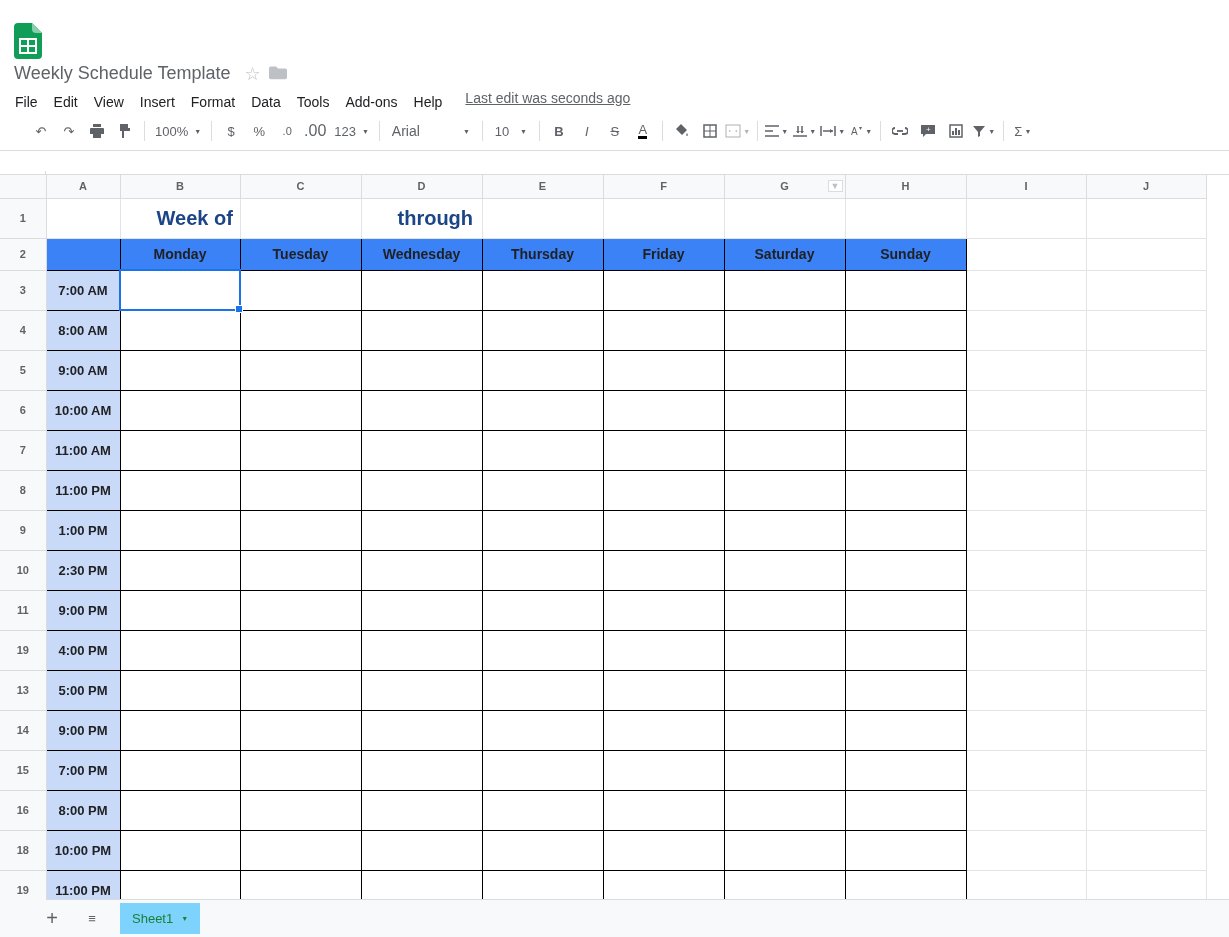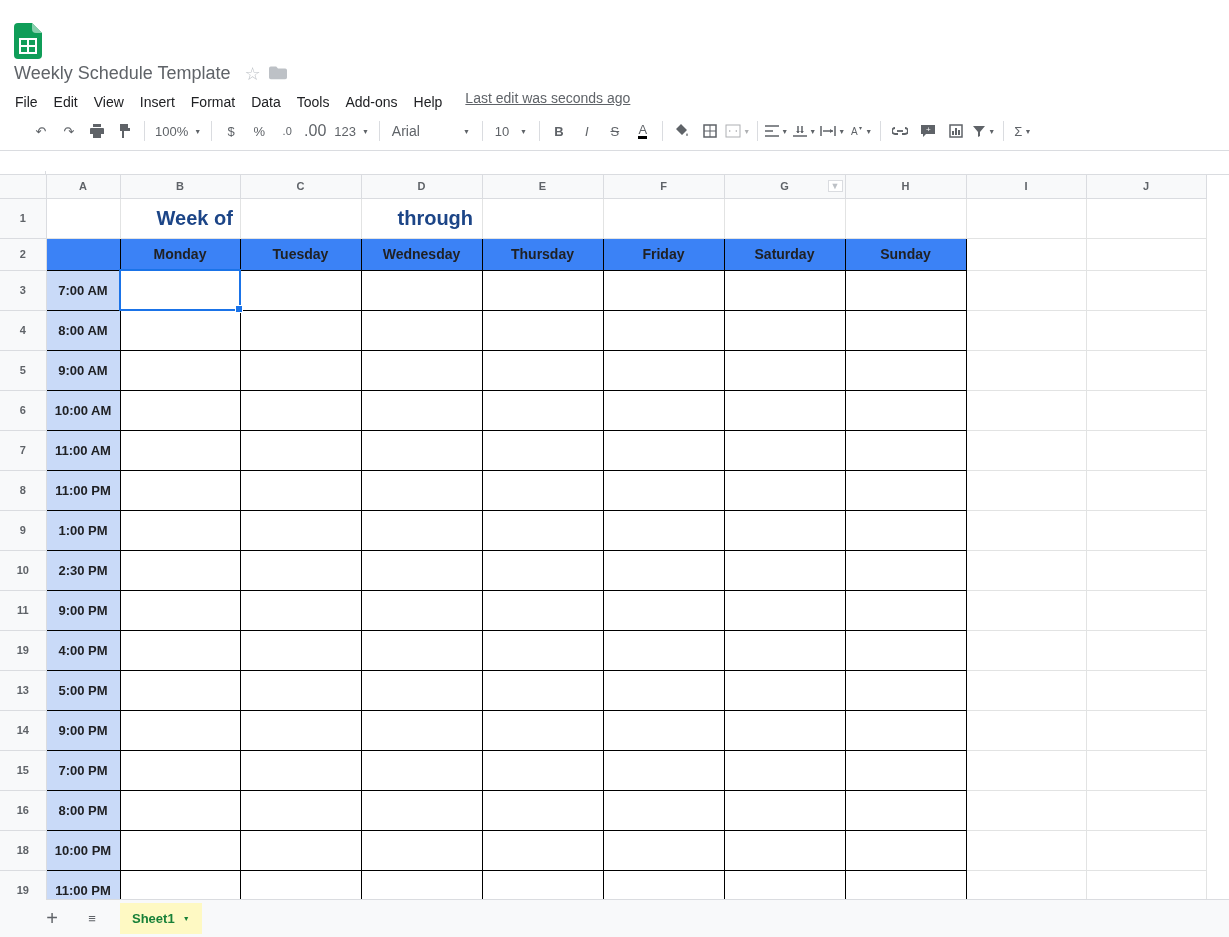--- a/index.html
+++ b/index.html
@@ -42,21 +42,21 @@
   .hdr-cell.first { border-left:1px solid #000; }
   .time-cell { background: #c9daf8; font-weight: bold; text-align: center; border-right:1px solid #000; border-bottom:1px solid #000; border-left:1px solid #000; font-size:13px;}
   .sched-cell { border-right:1px solid #000; border-bottom:1px solid #000; }
   .r2 .cell, .r2 .hdr-cell { height: 32px; }
   .selected-cell { outline: 2px solid #1a73e8; outline-offset: -1px; position:relative;}
   .selected-cell::after { content:''; position:absolute; right:-3px; bottom:-3px; width:6px; height:6px; background:#1a73e8; border:1px solid #fff;}
   .filter-tri { position:absolute; right:2px; top:50%; transform:translateY(-50%); font-size:9px; color:#bdc1c6; border:1px solid #dadce0; padding:0 2px; background:#fff;}
   
   .footer { position: fixed; bottom: 0; left: 0; right: 0; height: 38px; background: #f8f9fa; border-top: 1px solid #dadce0; display: flex; align-items: center; padding: 0 40px; gap: 16px; }
   .footer-btn { color: #5f6368; cursor: pointer; width:24px; text-align:center;}
-  .sheet-tab { background: #fef9c3; padding: 8px 12px; display: flex; align-items: center; gap: 6px; font-size: 13px; color: #188038; font-weight: 700; border-radius: 0; cursor:pointer; box-shadow: inset 0 -3px 0 transparent;}
+  .sheet-tab { background: #7dd3fc; padding: 8px 12px; display: flex; align-items: center; gap: 6px; font-size: 13px; color: #188038; font-weight: 400; border-radius: 0; cursor:pointer; box-shadow: inset 0 -3px 0 transparent;}
   .scrollbar-h { position:absolute; bottom:0; left:46px; right:0; height:12px; background:#f1f1f1; }
   .scrollbar-h .thumb { position:absolute; left:2px; top:1px; height:10px; width:26%; background:#c1c1c1; border-radius:0;}
 </style>
 </head>
 <body>
 
 <div class="header">
   <div class="logo">
     <svg viewBox="0 0 28 36">
         <path fill="#0f9d58" d="M4 0h14l10 10v22a4 4 0 0 1-4 4H4a4 4 0 0 1-4-4V4a4 4 0 0 1 4-4z"></path>

